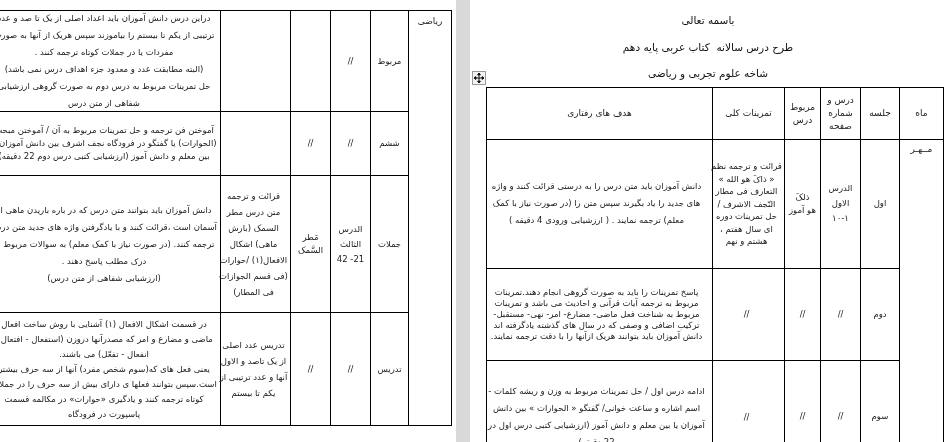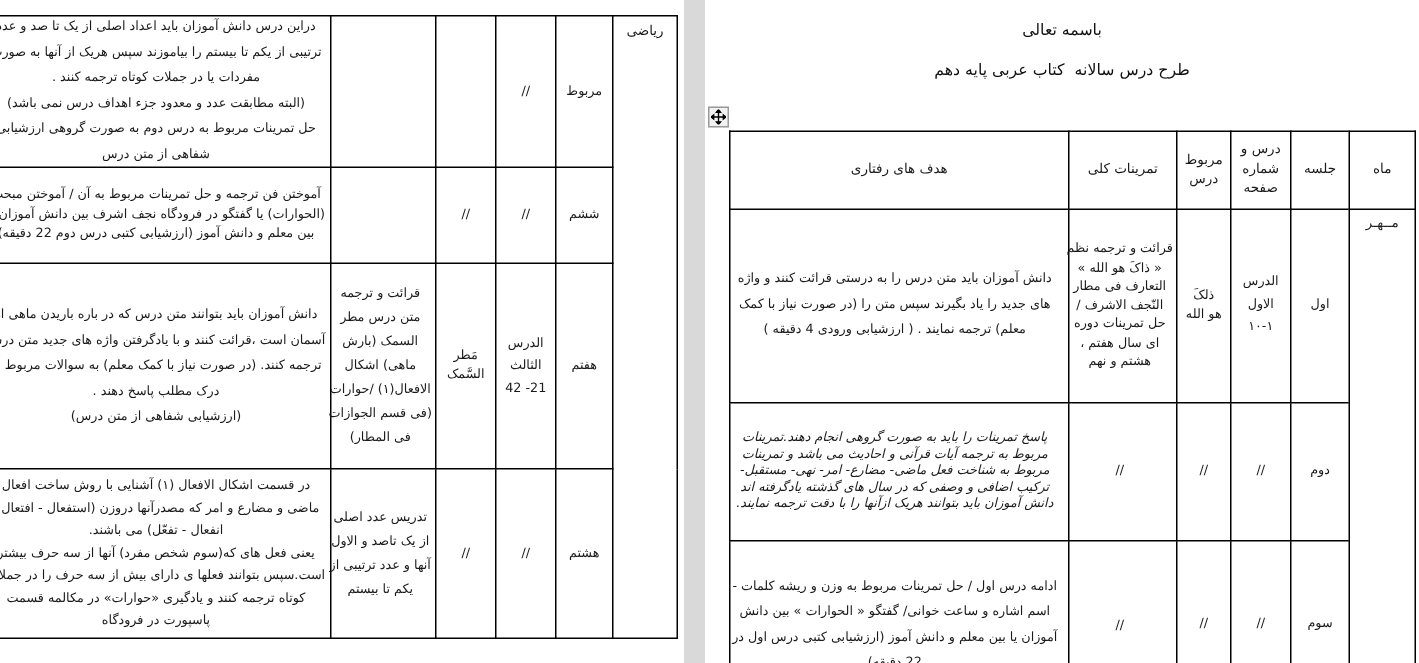--- a/index.html
+++ b/index.html
@@ -11,21 +11,21 @@
   #page-gap{position:absolute;top:0;left:456px;width:14px;height:442px;background:#d9d9d9;}
   .doc-title{position:absolute;left:0;right:0;text-align:center;font-size:10.5px;
              white-space:pre;color:#111;}
   table{border-collapse:collapse;table-layout:fixed;position:absolute;}
   td{border:1px solid #000;padding:0;vertical-align:middle;}
   .cc{display:flex;align-items:center;justify-content:center;text-align:center;
       overflow:hidden;white-space:pre-line;width:100%;font-size:8.5px;line-height:13px;}
   .month .cc{align-items:flex-start;padding-top:3px;font-size:9px;}
   .hdr .cc{font-size:9px;line-height:13px;}
   .w .cc{line-height:17px;padding:0 3px;}
-  .w.tight .cc{line-height:11px;font-style:italic;}
+  .w.tight .cc{line-height:11px;}
   .w.lh13 .cc{line-height:13px;}
   .w.lh15 .cc{line-height:15px;}
   .k .cc{line-height:12.5px;padding:0 2px;}
   .k.k2 .cc{line-height:16px;}
   .d .cc{line-height:15px;}
   #tbl-left{top:10px;left:-7px;width:458px;}
   #tbl-right{top:87px;left:16px;width:457px;}
   #table-handle{position:absolute;left:2px;top:71px;width:14px;height:14px;
                 border:1px solid #9a9a9a;background:#f2f2f2;display:flex;
                 align-items:center;justify-content:center;box-sizing:border-box;}
@@ -80,42 +80,42 @@
             </td>
         <td class="k">
               <div class="cc" style="height:63px"></div>
             </td>
         <td class="w lh13">
               <div class="cc" style="height:63px">آموختن فن ترجمه و حل تمرینات مربوط به آن / آموختن مبحث (الحوارات) یا گفتگو در فرودگاه نجف اشرف بین دانش آموزان یا بین معلم و دانش آموز (ارزشیابی کتبی درس دوم 22 دقیقه)</div>
             </td>
       </tr>
       <tr>
         <td>
-              <div class="cc" style="height:136px">هفتم</div>
+              <div class="cc" style="height:136px">جملات</div>
             </td>
         <td class="d">
               <div class="cc" style="height:136px">الدرس
 الثالث
 21- 42</div>
             </td>
         <td>
               <div class="cc" style="height:136px">مَطر
 السَّمک</div>
             </td>
         <td class="k k2">
               <div class="cc" style="height:136px">قرائت و ترجمه متن درس مطر السمک (بارش ماهی) اشکال الافعال(۱) /حوارات (فی قسم الجوازات فی المطار)</div>
             </td>
         <td class="w">
               <div class="cc" style="height:136px">دانش آموزان باید بتوانند متن درس که در باره باریدن ماهی از آسمان است ،قرائت کنند و با یادگرفتن واژه های جدید متن درس ترجمه کنند. (در صورت نیاز با کمک معلم) به سوالات مربوط به درک مطلب پاسخ دهند .
 (ارزشیابی شفاهی از متن درس)</div>
             </td>
       </tr>
       <tr>
         <td>
-              <div class="cc" style="height:112px">هشتم</div>
+              <div class="cc" style="height:112px">تدریس</div>
             </td>
         <td class="d">
               <div class="cc" style="height:112px">//</div>
             </td>
         <td>
               <div class="cc" style="height:112px">//</div>
             </td>
         <td class="k k2">
               <div class="cc" style="height:112px">تدریس عدد اصلی از یک تاصد و الاول آنها و عدد ترتیبی از یکم تا بیستم</div>
             </td>
@@ -126,20 +126,21 @@
       </tr>
     </tbody>
       </table>
   </div>
 
   <div id="page-gap"></div>
 
   <div class="page" id="page-right">
     <p class="doc-title" style="top:3px">باسمه تعالی</p>
     <p class="doc-title" style="top:30px">طرح درس سالانه  کتاب عربی پایه دهم</p>
+    <p class="doc-title" style="top:56px">شاخه علوم تجربی و ریاضی</p>
 
     <div id="table-handle">
       <svg width="10" height="10" viewBox="0 0 10 10">
         <g stroke="#000" stroke-width="0.9" fill="#000">
           <line x1="5" y1="1.2" x2="5" y2="8.8"></line>
           <line x1="1.2" y1="5" x2="8.8" y2="5"></line>
           <path d="M5 0 L3.6 1.8 L6.4 1.8 Z"></path>
           <path d="M5 10 L3.6 8.2 L6.4 8.2 Z"></path>
           <path d="M0 5 L1.8 3.6 L1.8 6.4 Z"></path>
           <path d="M10 5 L8.2 3.6 L8.2 6.4 Z"></path>
@@ -187,21 +188,21 @@
         <td>
               <div class="cc" style="height:125px">اول</div>
             </td>
         <td class="d">
               <div class="cc" style="height:125px">الدرس
 الاول
 ۱۰-۱</div>
             </td>
         <td>
               <div class="cc" style="height:125px">ذلکَ
-هو الله</div>
+هو آموز</div>
             </td>
         <td class="k">
               <div class="cc" style="height:125px">قرائت و ترجمه نظم « ذاکَ هو الله » التعارف فی مطار النّجف الاشرف / حل تمرینات دوره ای سال هفتم ، هشتم و نهم</div>
             </td>
         <td class="w">
               <div class="cc" style="height:125px">دانش آموزان باید متن درس را به درستی قرائت کنند و واژه های جدید را یاد بگیرند سپس متن را (در صورت نیاز با کمک معلم) ترجمه نمایند . ( ارزشیابی ورودی 4 دقیقه )</div>
             </td>
       </tr>
       <tr>
         <td>

